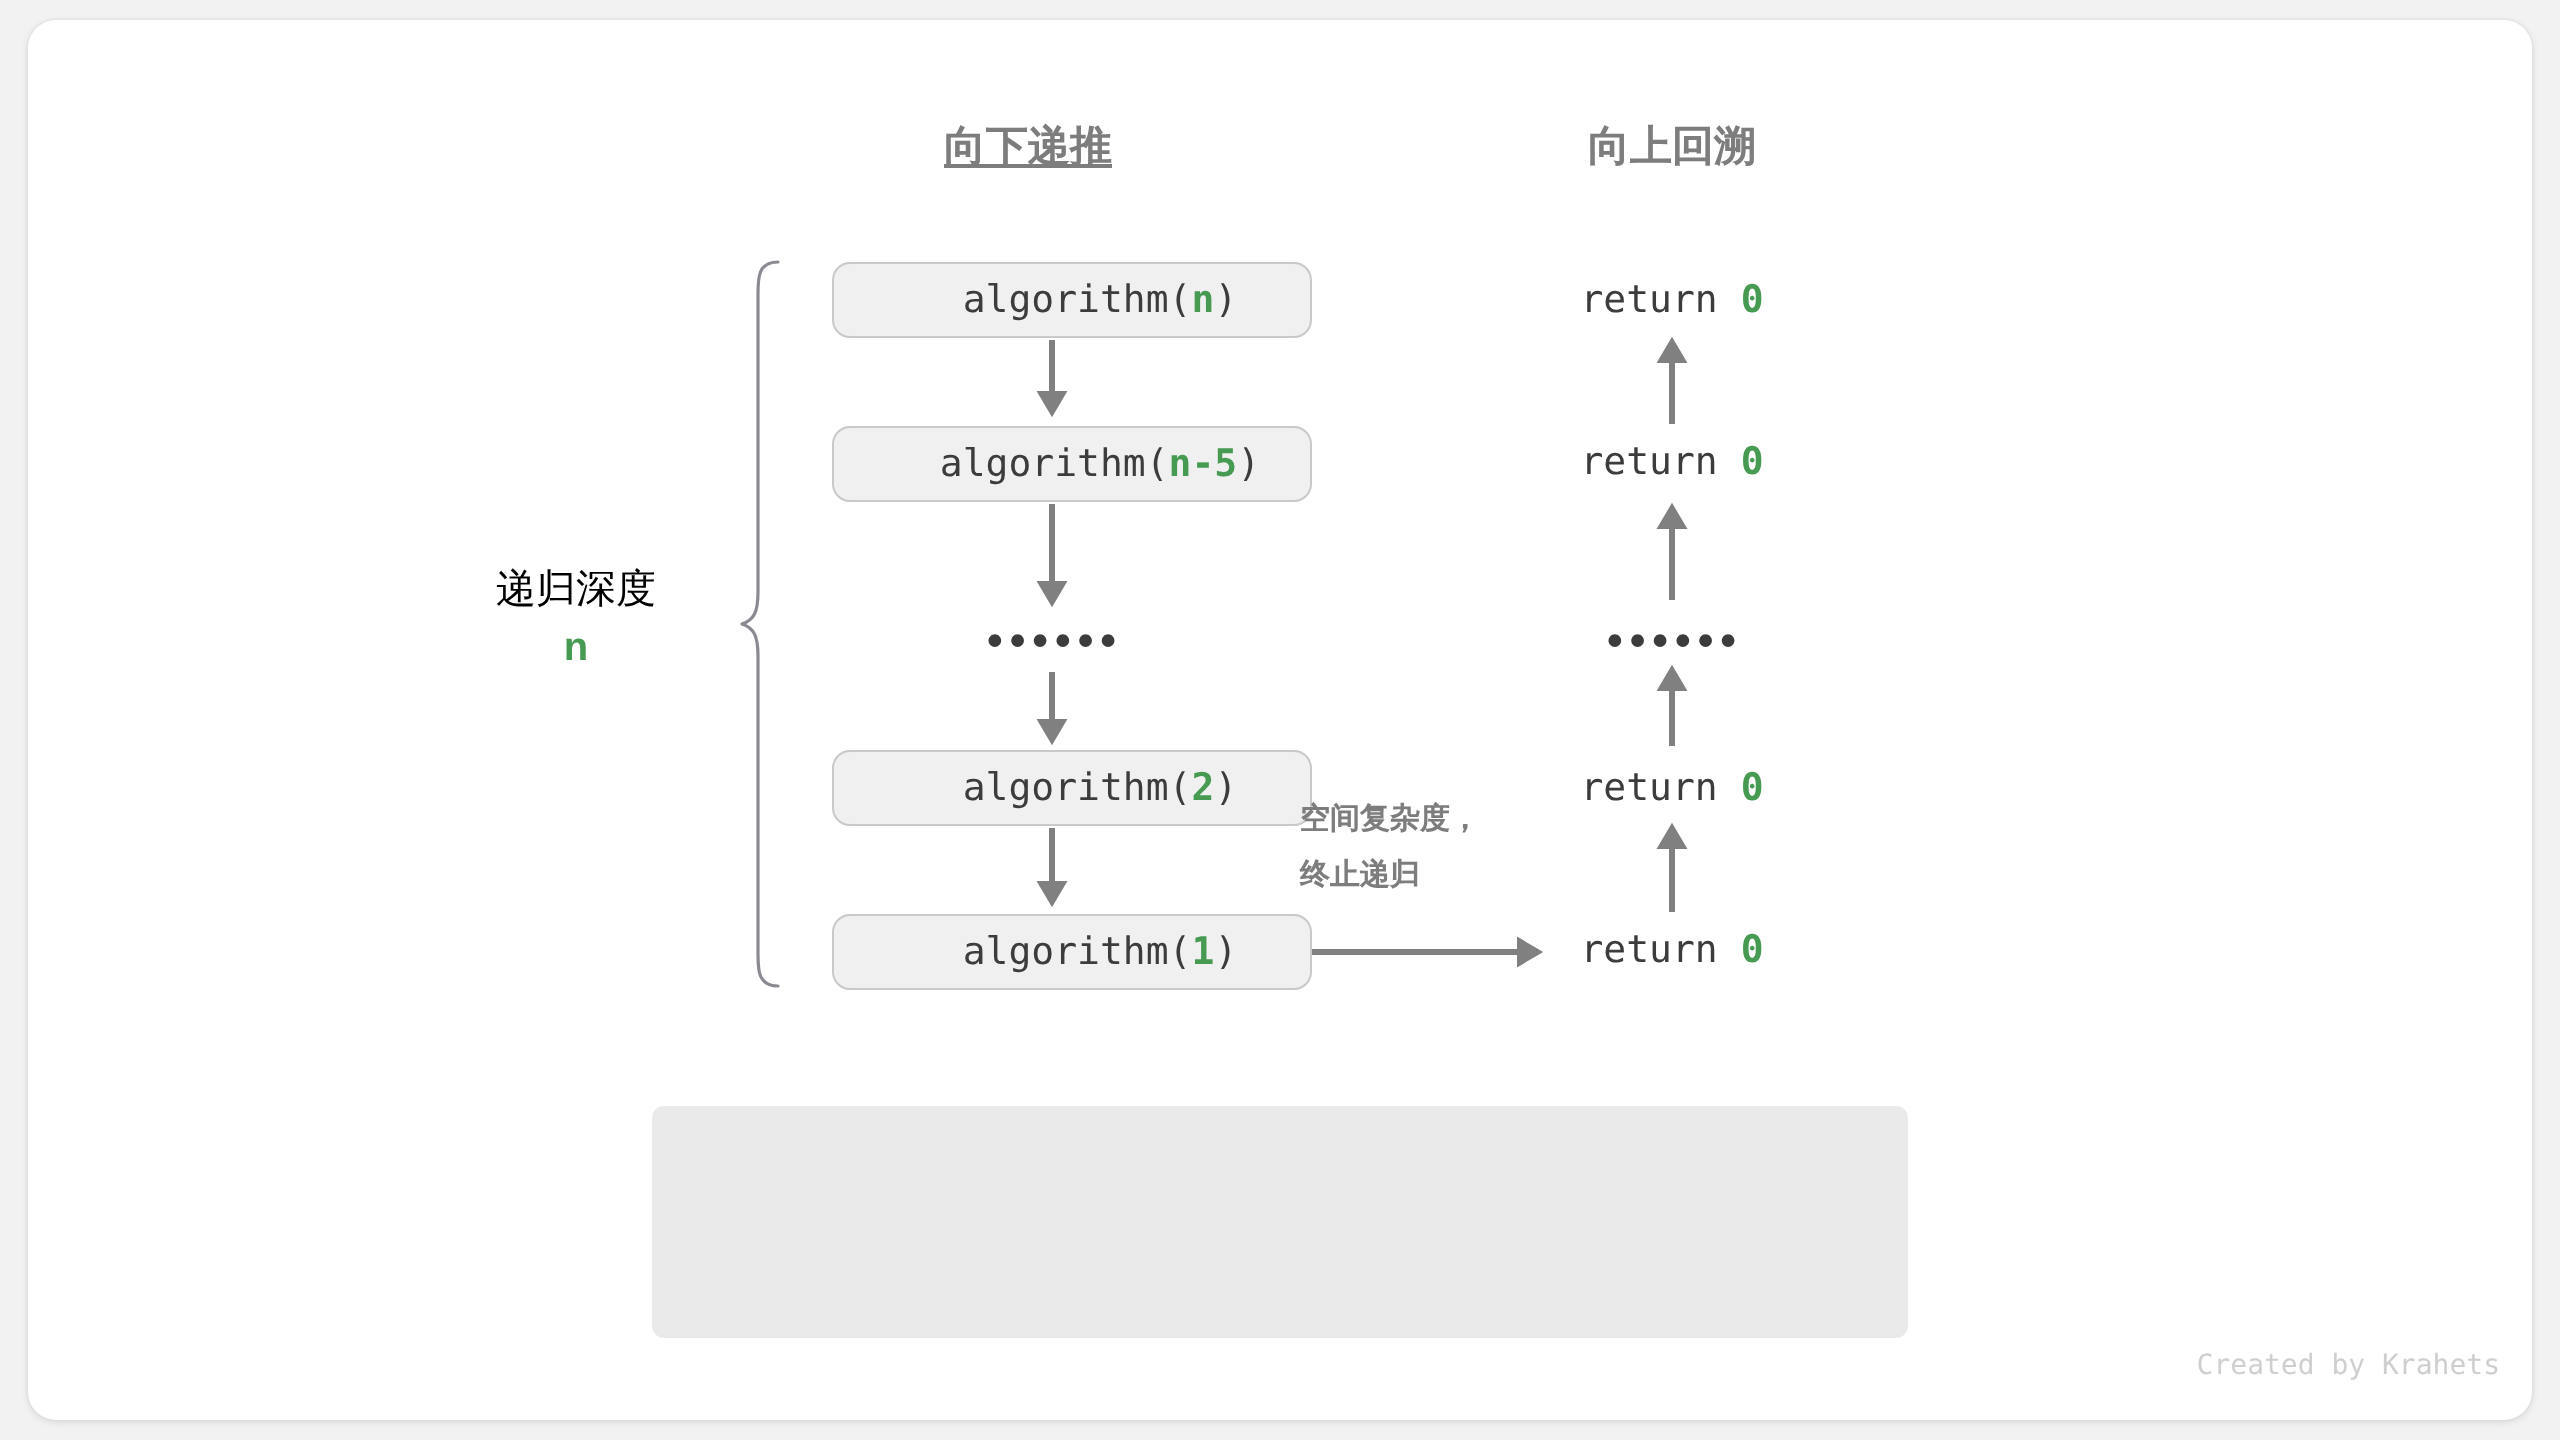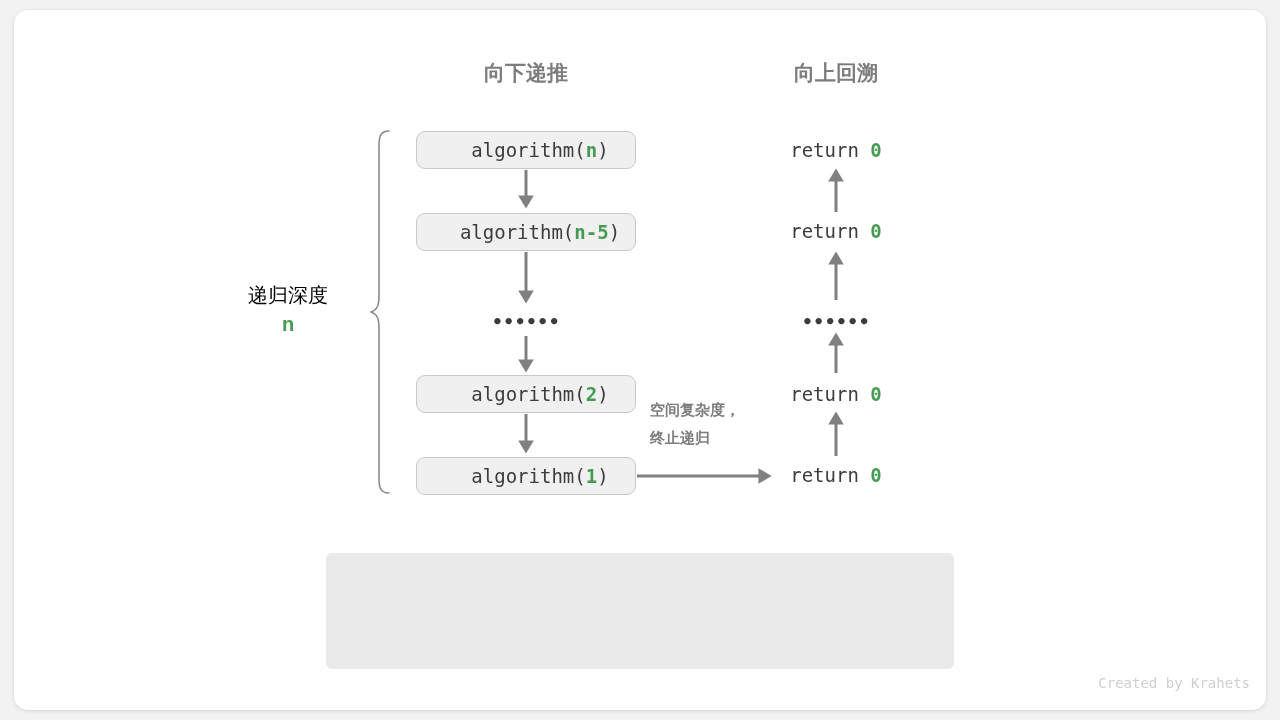--- a/index.html
+++ b/index.html
@@ -32,28 +32,28 @@
 
   
   .col-header {
     position: absolute;
     font-size: 21px;
     font-weight: bold;
     color: #7d7d7d;
     white-space: nowrap;
     transform: translateX(-50%);
   }
-  #hdr-down { left: 526px; top: 59px; }
+  #hdr-down { left: 514px; top: 59px; text-decoration: underline; }
   #hdr-up   { left: 836px; top: 59px; }
 
   
   .call-box {
     position: absolute;
     left: 416px;
-    width: 220px;
+    width: 240px;
     height: 38px;
     box-sizing: border-box;
     background: #f0f0f0;
     border: 1.5px solid #c9c9c9;
     border-radius: 9px;
     display: flex;
     align-items: center;
     justify-content: center;
     font-family: "DejaVu Sans Mono", monospace;
     font-size: 19px;

